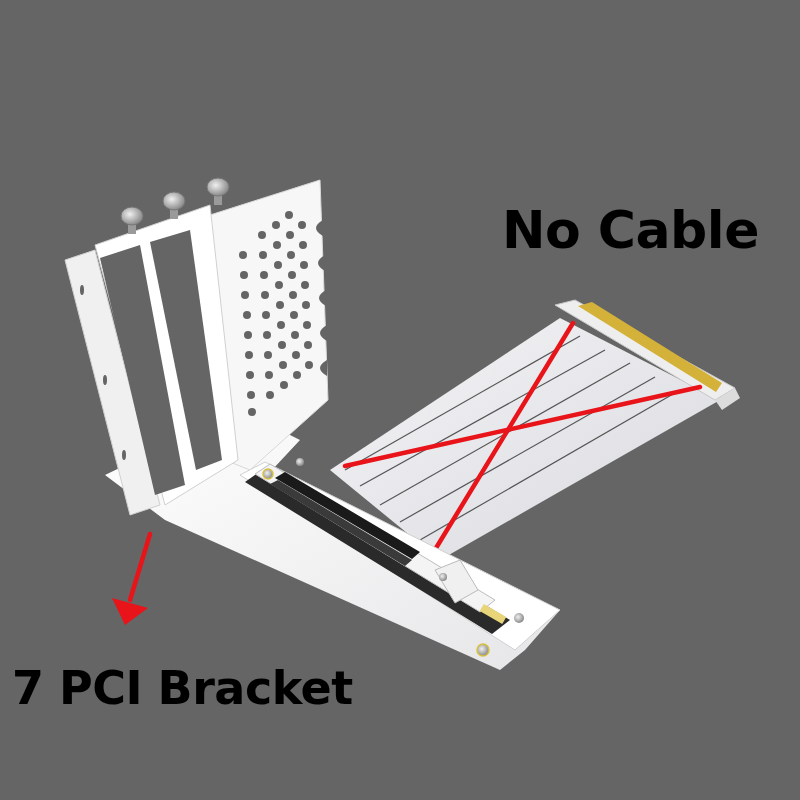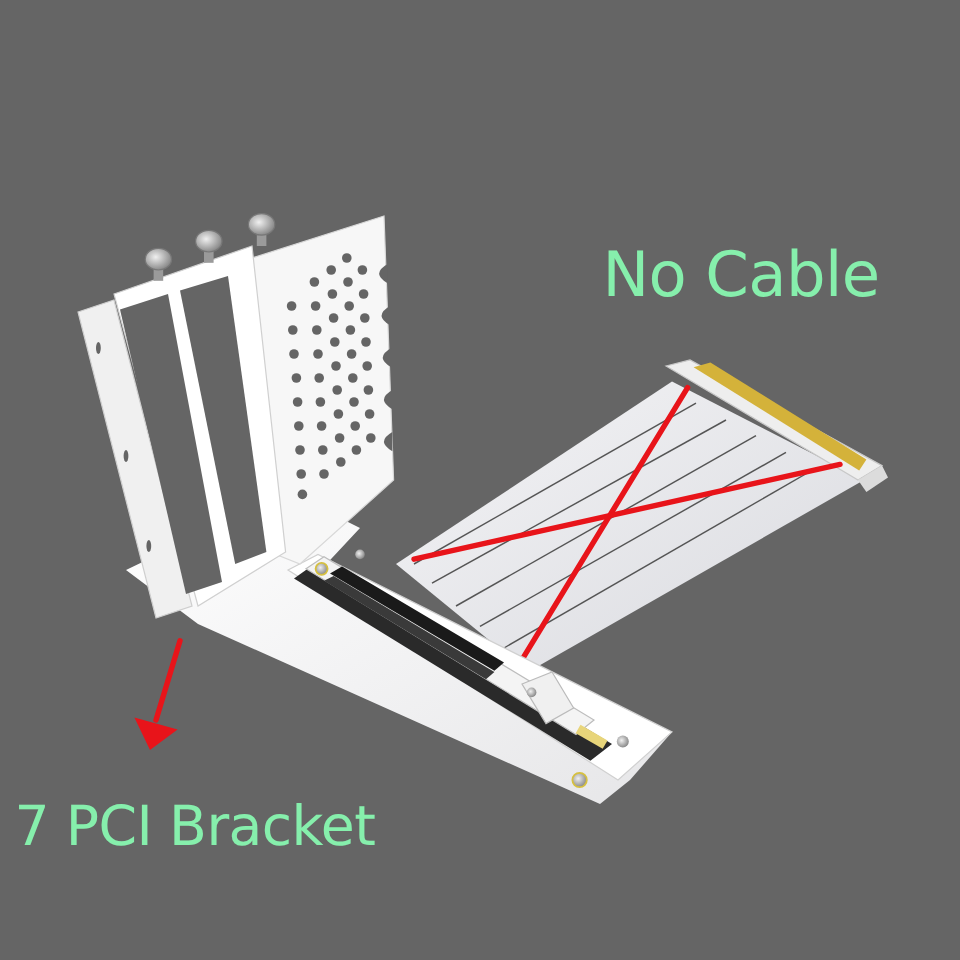--- a/index.html
+++ b/index.html
@@ -1,18 +1,18 @@
 <!DOCTYPE html>
 <html><head>
 <meta charset="utf-8">
 <style>
   html, body { margin: 0; padding: 0; }
   body { width: 800px; height: 800px; overflow: hidden; background: #656565; position: relative; font-family: "DejaVu Sans", sans-serif; }
   #scene { position: absolute; left: 0; top: 0; width: 800px; height: 800px; }
-  .label { position: absolute; color: #86efac; font-weight: normal; font-family: "DejaVu Sans", sans-serif; letter-spacing: -0.5px; white-space: nowrap; }
+  .label { position: absolute; color: #000000; font-weight: bold; font-family: "DejaVu Sans", sans-serif; letter-spacing: -0.5px; white-space: nowrap; }
   #title-no-cable { left: 502px; top: 200px; font-size: 52px; line-height: 60px; }
   #title-bracket { left: 12px; top: 660px; font-size: 46px; line-height: 56px; text-align: center; }
 </style>
 </head>
 <body>
 
 <svg id="scene" viewBox="0 0 800 800" xmlns="http://www.w3.org/2000/svg">
   <defs>
     <linearGradient id="cableGrad" x1="0" y1="0" x2="1" y2="1">
       <stop offset="0" stop-color="#f4f4f6"></stop>

